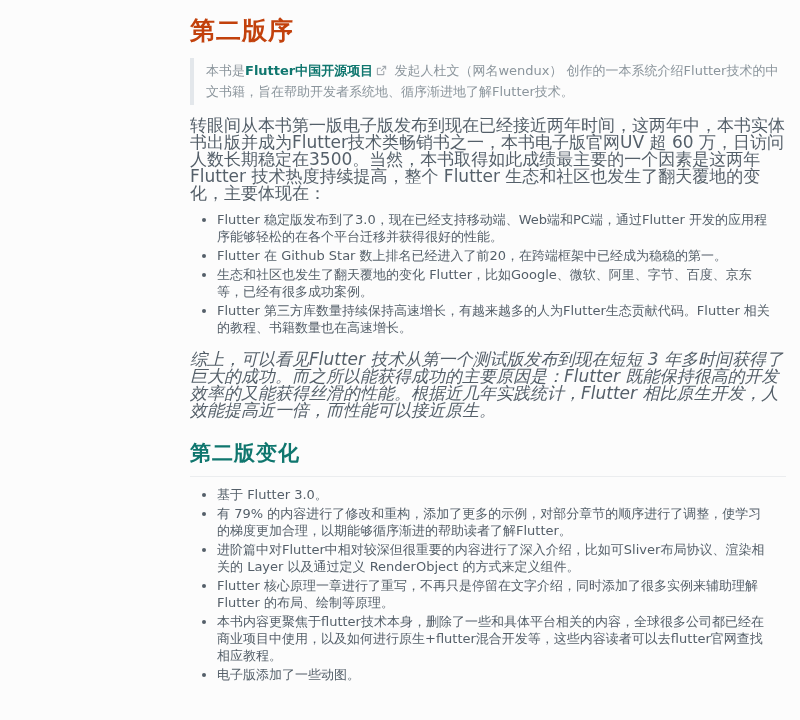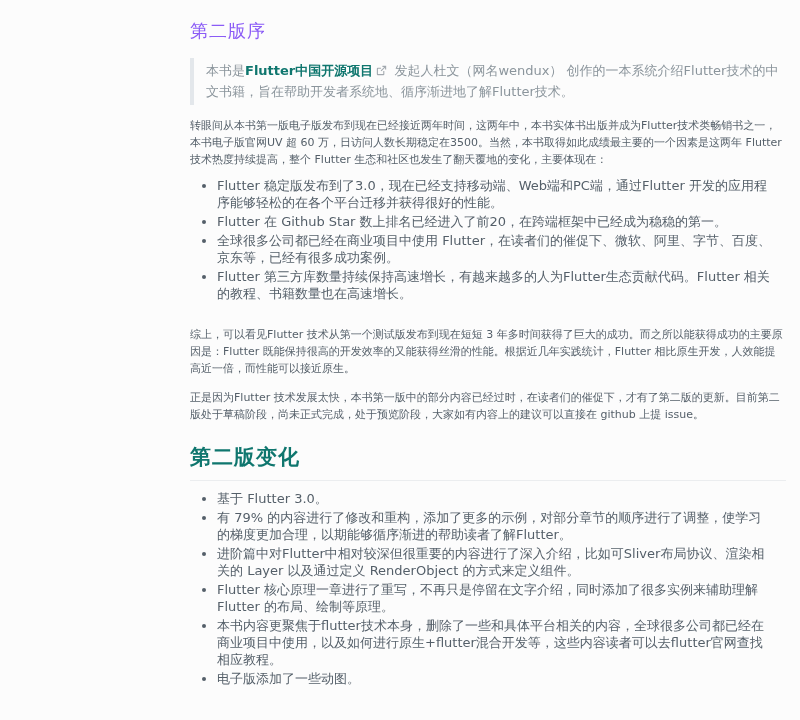--- a/index.html
+++ b/index.html
@@ -6,34 +6,34 @@
   body {
     width:800px; height:720px; overflow:hidden;
     background:#fcfcfc;
     font-family:"DejaVu Sans","Liberation Sans",sans-serif;
     color:#545f69;
   }
   .article { position:absolute; left:190px; top:0; width:596px; }
 
   h1.page-title {
     margin:14px 0 0 0;
-    font-size:18px; line-height:34px; font-weight:normal;
-    color:#8b5cf6; letter-spacing:1px;
+    font-size:25px; line-height:34px; font-weight:bold;
+    color:#c2410c; letter-spacing:1px;
   }
   blockquote.intro-quote {
     margin:10px 0 0 0;
     padding:3px 6px 3px 12px;
     border-left:4px solid #e3e7eb;
     color:#8b959c; font-size:13px; line-height:20px;
   }
   a.ext-link { color:#0f766e; font-weight:bold; text-decoration:none; cursor:pointer; }
   .ext-icon { display:inline-block; margin:0 3px 0 3px; vertical-align:-1px; }
 
-  p.body-p { margin:12px 0 0 0; font-size:11px; line-height:17px; }
-  p.p-after-list { margin-top:24px; }
+  p.body-p { margin:12px 0 0 0; font-size:17px; line-height:17px; }
+  p.p-after-list { margin-top:15px;font-style:italic; }
 
   ul.body-list { margin:9px 12px 0 0; padding:0 0 0 27px; }
   ul.body-list li { font-size:13px; line-height:17px; margin:0 0 2px 0; }
 
   h2.section-title {
     margin:21px 0 0 0; padding:0 0 9px 0;
     font-size:21px; line-height:27px; font-weight:bold;
     color:#0f766e; letter-spacing:1px;
     border-bottom:1px solid #ebedef;
   }
@@ -51,27 +51,26 @@
           <path d="M14 3h7v7" fill="none" stroke="#a2a9af" stroke-width="2.4"></path>
           <path d="M21 3L11 13" fill="none" stroke="#a2a9af" stroke-width="2.4"></path>
         </svg></span><span> 发起人杜文（网名wendux） 创作的一本系统介绍Flutter技术的中文书籍，旨在帮助开发者系统地、循序渐进地了解Flutter技术。</span>
   </blockquote>
 
   <p class="body-p">转眼间从本书第一版电子版发布到现在已经接近两年时间，这两年中，本书实体书出版并成为Flutter技术类畅销书之一，本书电子版官网UV 超 60 万，日访问人数长期稳定在3500。当然，本书取得如此成绩最主要的一个因素是这两年 Flutter 技术热度持续提高，整个 Flutter 生态和社区也发生了翻天覆地的变化，主要体现在：</p>
 
   <ul class="body-list">
     <li>Flutter 稳定版发布到了3.0，现在已经支持移动端、Web端和PC端，通过Flutter 开发的应用程序能够轻松的在各个平台迁移并获得很好的性能。</li>
     <li>Flutter 在 Github Star 数上排名已经进入了前20，在跨端框架中已经成为稳稳的第一。</li>
-    <li>全球很多公司都已经在商业项目中使用 Flutter，在读者们的催促下、微软、阿里、字节、百度、京东等，已经有很多成功案例。</li>
+    <li>生态和社区也发生了翻天覆地的变化 Flutter，比如Google、微软、阿里、字节、百度、京东等，已经有很多成功案例。</li>
     <li>Flutter 第三方库数量持续保持高速增长，有越来越多的人为Flutter生态贡献代码。Flutter 相关的教程、书籍数量也在高速增长。</li>
   </ul>
 
   <p class="body-p p-after-list">综上，可以看见Flutter 技术从第一个测试版发布到现在短短 3 年多时间获得了巨大的成功。而之所以能获得成功的主要原因是：Flutter 既能保持很高的开发效率的又能获得丝滑的性能。根据近几年实践统计，Flutter 相比原生开发，人效能提高近一倍，而性能可以接近原生。</p>
 
-  <p class="body-p">正是因为Flutter 技术发展太快，本书第一版中的部分内容已经过时，在读者们的催促下，才有了第二版的更新。目前第二版处于草稿阶段，尚未正式完成，处于预览阶段，大家如有内容上的建议可以直接在 github 上提 issue。</p>
 
   <h2 class="section-title">第二版变化</h2>
 
 
   <ul class="body-list">
     <li>基于 Flutter 3.0。</li>
     <li>有 79% 的内容进行了修改和重构，添加了更多的示例，对部分章节的顺序进行了调整，使学习的梯度更加合理，以期能够循序渐进的帮助读者了解Flutter。</li>
     <li>进阶篇中对Flutter中相对较深但很重要的内容进行了深入介绍，比如可Sliver布局协议、渲染相关的 Layer 以及通过定义 RenderObject 的方式来定义组件。</li>
     <li>Flutter 核心原理一章进行了重写，不再只是停留在文字介绍，同时添加了很多实例来辅助理解Flutter 的布局、绘制等原理。</li>
     <li>本书内容更聚焦于flutter技术本身，删除了一些和具体平台相关的内容，全球很多公司都已经在商业项目中使用，以及如何进行原生+flutter混合开发等，这些内容读者可以去flutter官网查找相应教程。</li>

